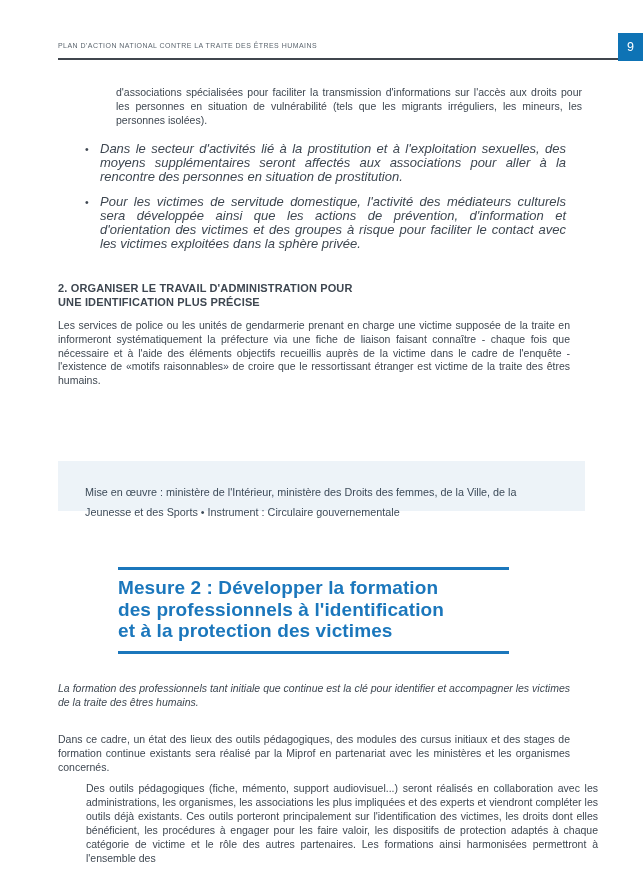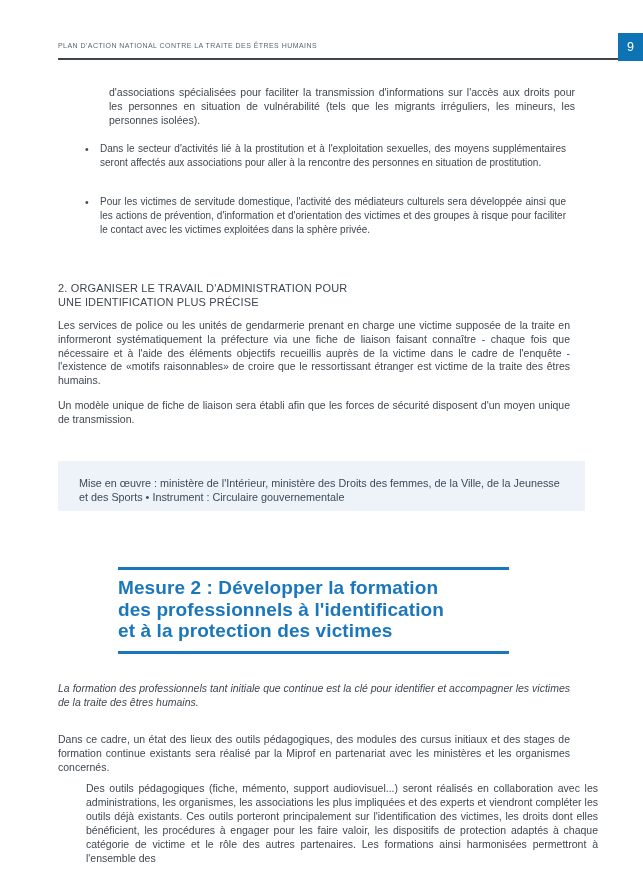--- a/index.html
+++ b/index.html
@@ -20,38 +20,38 @@
   
   .para{
     position:absolute;left:58px;width:512px;font-size:10.5px;line-height:14px;
     text-align:justify;color:#3e4751;margin:0;
   }
   .bullet-row{position:absolute;left:58px;width:508px;display:flex;align-items:flex-start;}
   .bullet-marker{
     flex:0 0 15px;margin-left:27px;font-size:10.5px;line-height:14px;color:#3e4751;
   }
   .bullet-text{
-    flex:0 0 466px;font-size:10px;line-height:14px;text-align:justify;margin:0;color:#3e4751;
+    flex:0 0 466px;font-size:13px;line-height:14px;text-align:justify;margin:0;color:#3e4751;font-style:italic;
   }
   .cont-para{
-    position:absolute;left:109px;width:466px;font-size:10.5px;line-height:14px;
+    position:absolute;left:116px;width:466px;font-size:10.5px;line-height:14px;
     text-align:justify;margin:0;color:#3e4751;
   }
   .sec-heading{
     position:absolute;left:58px;top:281px;width:512px;font-size:11px;line-height:14px;
-    font-weight:normal;letter-spacing:0.15px;white-space:pre-line;color:#3e4751;margin:0;
+    font-weight:bold;letter-spacing:0.15px;white-space:pre-line;color:#3e4751;margin:0;
   }
   .p-services{top:319px;line-height:13.8px;}
   .p-modele{top:399px;line-height:13.8px;}
   
   .mise{
     position:absolute;left:58px;top:461px;width:527px;height:50px;background:#edf3f8;
     box-sizing:border-box;padding:11px 16px 0 17px;
   }
-  .mise p{margin:4px;font-size:10.8px;line-height:14px;color:#3d4b59;text-align:left;}
+  .mise p{margin:10px;font-size:10.8px;line-height:20px;color:#3d4b59;text-align:left;}
   
   .mesure{
     position:absolute;left:118px;top:567px;width:391px;
     border-top:3px solid #1b77bc;border-bottom:3px solid #1b77bc;
     padding:7px 0 9px 0;box-sizing:border-box;
   }
   .mesure h2{
     margin:0;font-size:19px;line-height:21.5px;font-weight:bold;color:#1b77bc;
     text-align:left;white-space:pre-line;letter-spacing:0.1px;
   }
@@ -80,21 +80,20 @@
   <div class="bullet-row" style="top:195px;">
     <span class="bullet-marker">•</span>
     <p class="bullet-text">Pour les victimes de servitude domestique, l'activité des médiateurs culturels sera développée ainsi que les actions de prévention, d'information et d'orientation des victimes et des groupes à risque pour faciliter le contact avec les victimes exploitées dans la sphère privée.</p>
   </div>
 
   <h1 class="sec-heading">2. ORGANISER LE TRAVAIL D'ADMINISTRATION POUR
 UNE IDENTIFICATION PLUS PRÉCISE</h1>
 
   <p class="para p-services">Les services de police ou les unités de gendarmerie prenant en charge une victime supposée de la traite en informeront systématiquement la préfecture via une fiche de liaison faisant connaître - chaque fois que nécessaire et à l'aide des éléments objectifs recueillis auprès de la victime dans le cadre de l'enquête - l'existence de «motifs raisonnables» de croire que le ressortissant étranger est victime de la traite des êtres humains.</p>
 
-  <p class="para p-modele">Un modèle unique de fiche de liaison sera établi afin que les forces de sécurité disposent d'un moyen unique de transmission.</p>
 
   <div class="mise">
     <p>Mise en œuvre : ministère de l'Intérieur, ministère des Droits des femmes, de la Ville, de la Jeunesse et des Sports • Instrument : Circulaire gouvernementale</p>
   </div>
 
   <div class="mesure">
     <h2>Mesure 2 : Développer la formation
 des professionnels à l'identification
 et à la protection des victimes</h2>
   </div>

